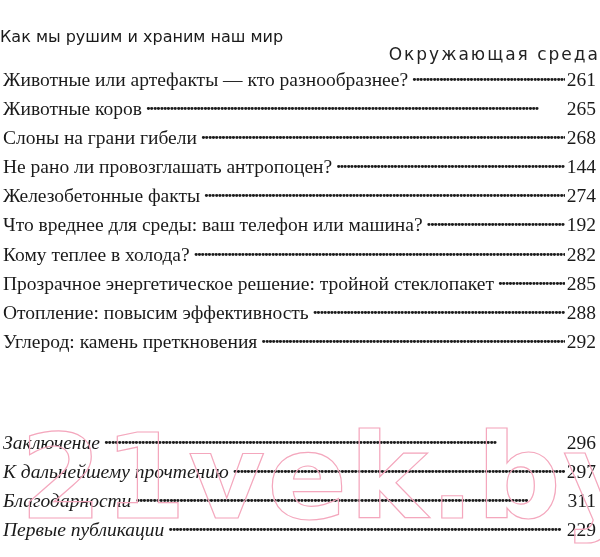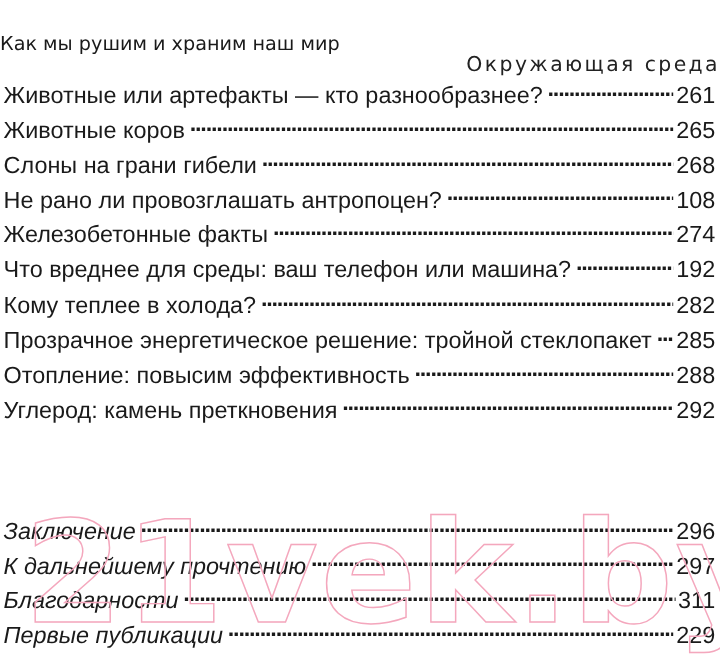--- a/index.html
+++ b/index.html
@@ -2,21 +2,21 @@
 <html><head>
 <meta charset="utf-8">
 <style>
   html, body { margin: 0; padding: 0; background: #ffffff; }
   body { width: 600px; height: 557px; position: relative; overflow: hidden; color: #1a1a1a; }
   .section-title { position: absolute; top: 2px; left: 0; width: 600px; text-align: right; font-size: 17px; letter-spacing: 2px; color: #222; font-family: "DejaVu Sans", sans-serif; margin-top: 42px; }
   .section-subtitle { position: absolute; top: 27px; left: 0; width: 600px; text-align: left; font-size: 16px; color: #1a1a1a; font-family: "DejaVu Sans", sans-serif; }
   .toc { position: absolute; left: 3px; width: 593px; }
   .toc-main { top: 66px; }
   .toc-back { top: 429px; }
-  .row { display: flex; align-items: baseline; height: 29.2px; font-family: Liberation Sans, sans-serif; font-size: 19.5px; white-space: nowrap; }
+  .row { display: flex; align-items: baseline; height: 29.2px; font-family: Liberation Serif, serif; font-size: 19.5px; white-space: nowrap; }
   .row .title { flex: 0 0 auto; padding-right: 4px; }
   .row .dots { flex: 1 1 auto; overflow: hidden; position: relative; height: 1em; align-self: baseline; }
   .row .dots::before { content: ". . . . . . . . . . . . . . . . . . . . . . . . . . . . . . . . . . . . . . . . . . . . . . . . . . . . . . . . . . . . . . . . . . . . . . . . . . . . . . . . . . . . . . . . . . . . . . . . . . . . . . . . . . . . . . . . . . . . ."; letter-spacing: -3.2px; white-space: nowrap; font-weight: bold; position: absolute; left: 0; bottom: 0; }
   .row .page { flex: 0 0 auto; padding-left: 2px; }
   .toc-back .row .title { font-style: italic; }
   .watermark { position: absolute; left: 20px; top: 418px; font-family: "DejaVu Sans", sans-serif; font-weight: bold; font-size: 118px; color: transparent; -webkit-text-stroke: 1.2px #f4a7bd; letter-spacing: 2px; pointer-events: none; line-height: 1; }
 </style>
 </head>
 <body>
 
@@ -35,21 +35,21 @@
       <span class="page">265</span>
     </div>
   <div class="row">
       <span class="title">Слоны на грани гибели</span>
       <span class="dots"></span>
       <span class="page">268</span>
     </div>
   <div class="row">
       <span class="title">Не рано ли провозглашать антропоцен?</span>
       <span class="dots"></span>
-      <span class="page">108</span>
+      <span class="page">144</span>
     </div>
   <div class="row">
       <span class="title">Железобетонные факты</span>
       <span class="dots"></span>
       <span class="page">274</span>
     </div>
   <div class="row">
       <span class="title">Что вреднее для среды: ваш телефон или машина?</span>
       <span class="dots"></span>
       <span class="page">192</span>

